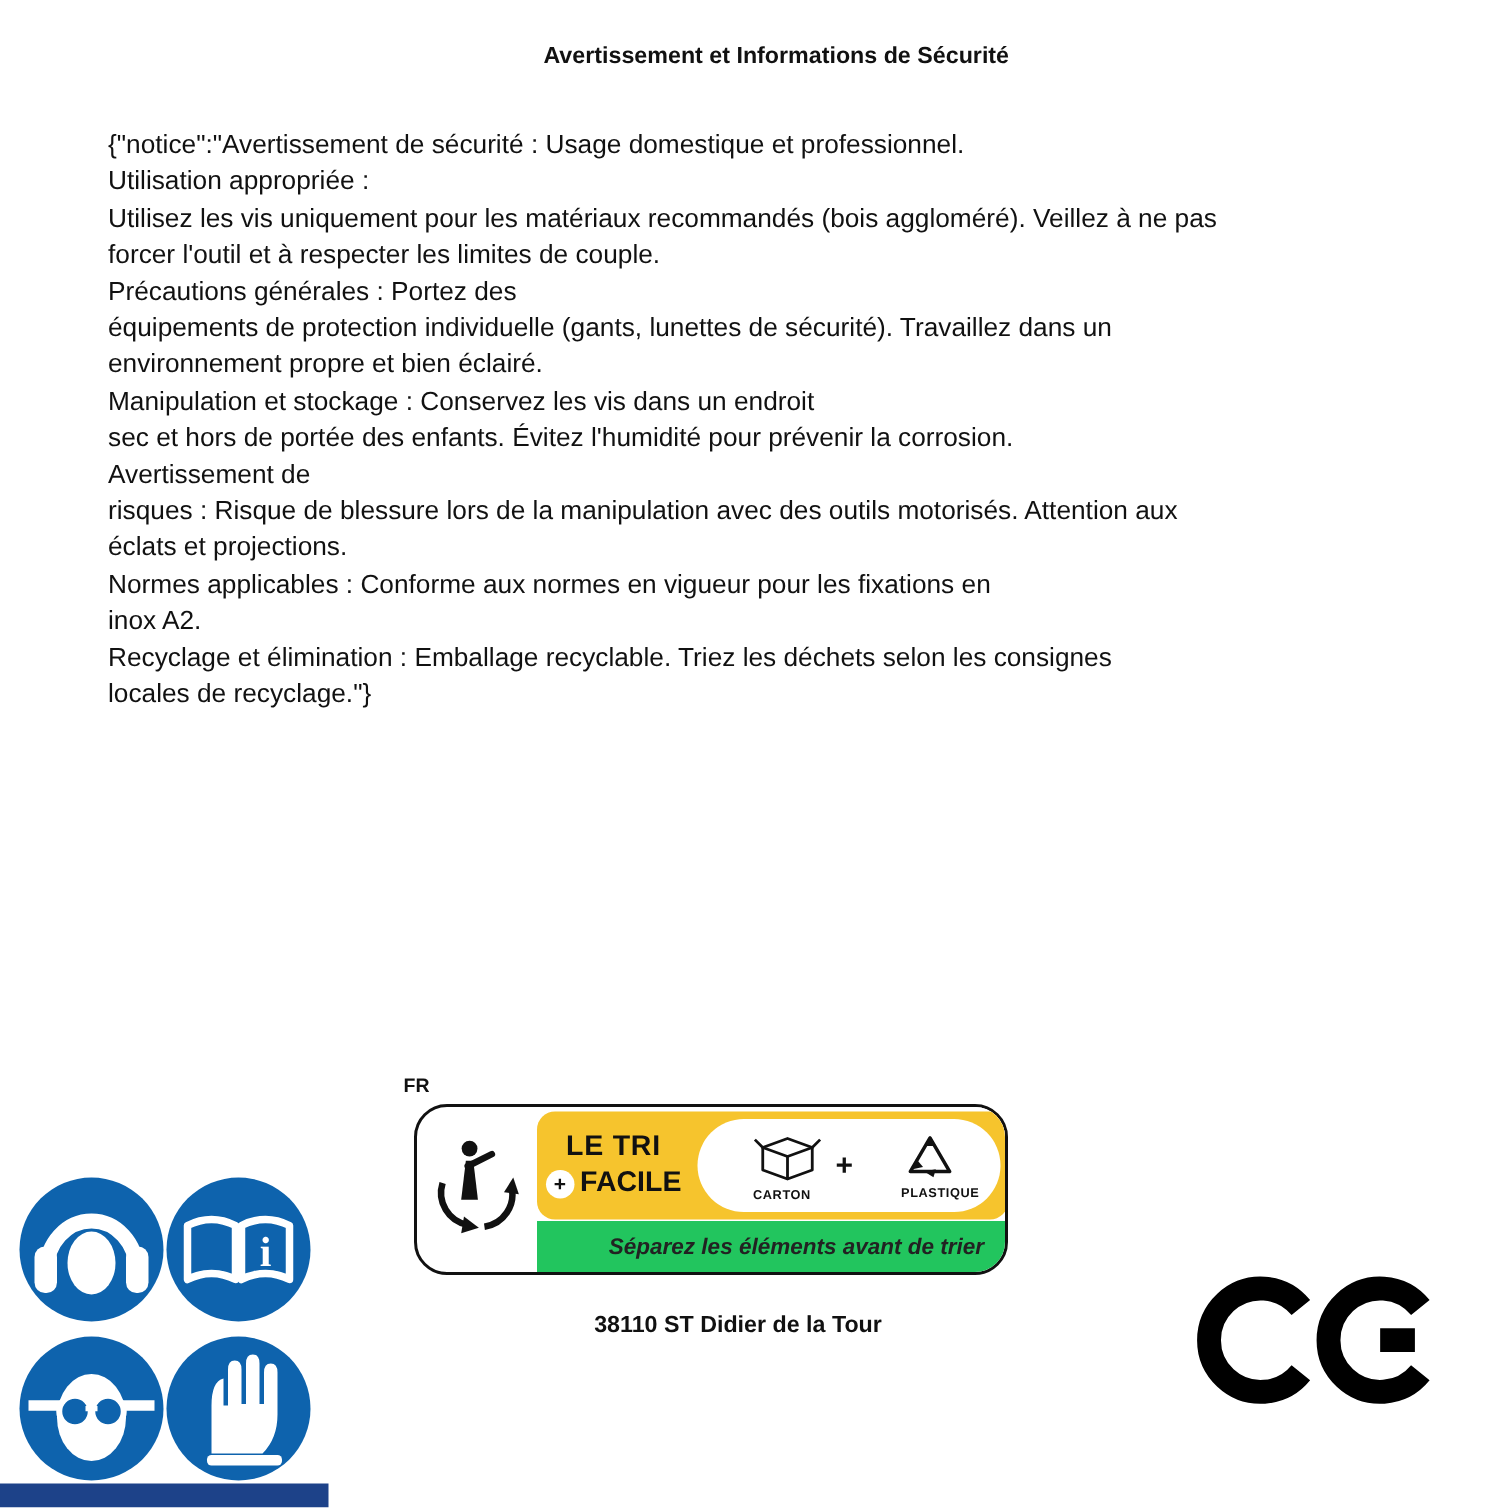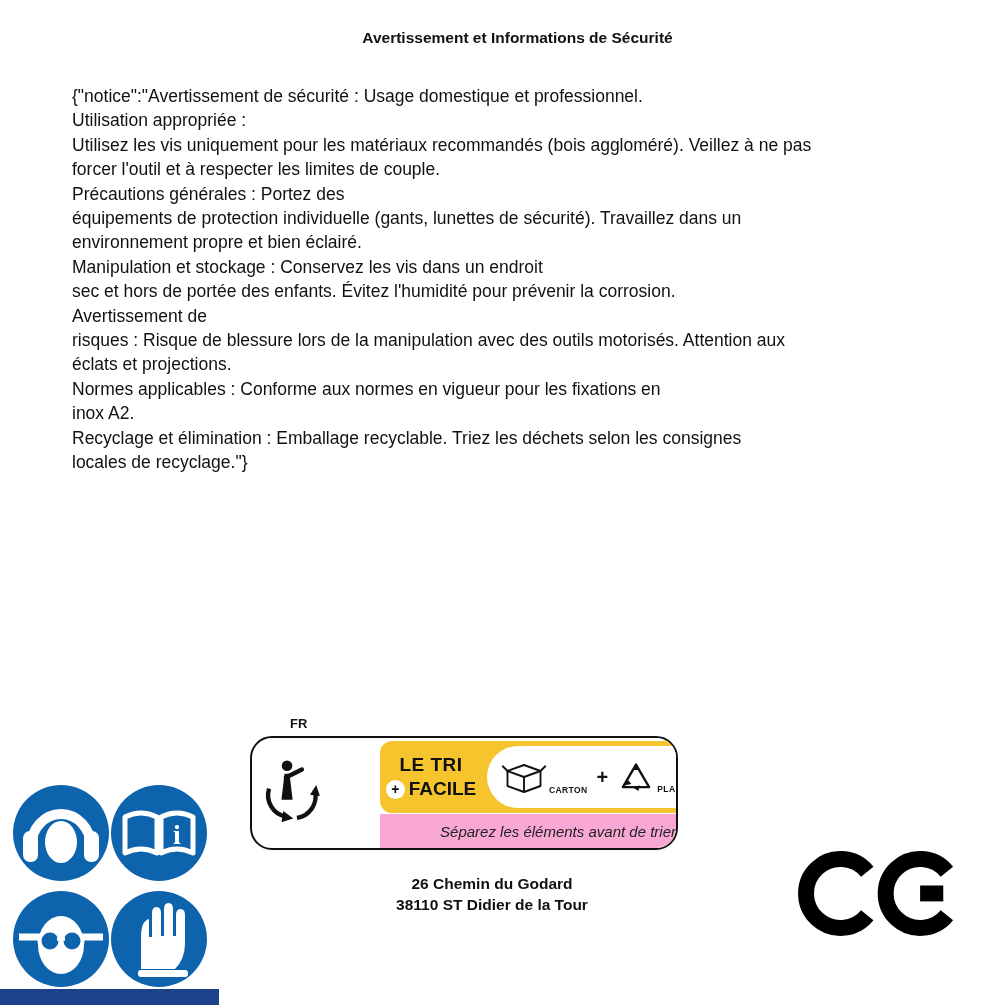--- a/index.html
+++ b/index.html
@@ -12,49 +12,49 @@
   .notice-text { position:absolute; left:72px; top:84px; width:895px;
                  font-size:17.5px; line-height:24.4px; white-space:pre-line; }
 
   
   .icon-grid { position:absolute; left:13px; top:785px; display:grid;
                grid-template-columns:96px 96px; gap:10px 2px; }
   .m-icon { width:96px; height:96px; border-radius:50%; background:#0e63ad; overflow:hidden; }
   .m-icon svg { width:100%; height:100%; display:block; }
 
   
-  .fr-label { position:absolute; left:269px; top:716px; font-size:13px; font-weight:bold;margin-left:21px; }
-  .banner { position:absolute; left:250px; top:736px; width:428px; height:114px;
+  .fr-label { position:absolute; left:269px; top:716px; font-size:13px; font-weight:bold; }
+  .banner { position:absolute; left:276px; top:736px; width:396px; height:114px;
             border:2.5px solid #111; border-radius:22px; background:#fff;
-            display:flex; overflow:hidden;gap:48px; }
+            display:flex; overflow:hidden; }
   .triman-cell { width:80px; flex:none; display:flex; align-items:center; justify-content:center; }
   .banner-right { flex:1; display:flex; flex-direction:column; min-width:0; }
   .banner-top { height:76px; display:flex; align-items:center; background:#fff; }
   .yellow-zone { background:#f6c42d; border-radius:12px; height:72px; margin-top:2px;
                  display:flex; align-items:center; flex:none; }
   .letri { width:102px; flex:none; display:flex; flex-direction:column; align-items:center;
            justify-content:center; gap:2px; }
   .letri-line1 { font-size:19px; font-weight:800; letter-spacing:.5px; }
   .letri-line2 { display:flex; align-items:center; gap:4px; font-size:19px; font-weight:800; }
   .plus-circle { width:19px; height:19px; border-radius:50%; background:#fff; flex:none;
                  display:flex; align-items:center; justify-content:center;
                  font-size:14px; font-weight:800; line-height:1; }
   .bubble { background:#fff; border-radius:32px; height:62px; margin:0 5px;
             display:flex; align-items:center; gap:9px; padding:0 14px; }
-  .picto-group { display:flex; align-items:flex-end; gap:2px; }
+  .picto-group { display:flex; flex-direction:column; align-items:flex-start; gap:2px;margin-left:23px; }
   .picto-label { font-size:8.5px; font-weight:bold; letter-spacing:.4px; }
   .plus-sign { font-size:20px; font-weight:800; }
   .flag { height:68px; margin-left:2px; background:#0f766e;
           clip-path:polygon(0 0,74% 0,100% 50%,74% 100%,0 100%);
           display:flex; align-items:center; gap:6px; padding:0 26px 0 12px; flex:none; }
   .bac-stack { display:flex; flex-direction:column; align-items:center; }
   .bac-stack div { font-size:9px; font-weight:800; line-height:9.5px; }
   .tagline-strip { flex:1; display:flex; align-items:center; justify-content:flex-end;
-                   font-size:15px; font-weight:normal; font-style:italic;
-                   color:#222; background:#f9a8d4; }
+                   padding-right:14px; font-size:15px; font-weight:bold; font-style:italic;
+                   color:#222; background:#22c55e; }
 
   
   .responsible { position:absolute; left:250px; top:873px; width:484px; text-align:center; }
   .responsible div { font-size:15.5px; font-weight:bold; line-height:21px; }
 
   
   .ce-mark { position:absolute; left:797px; top:850px; width:168px; }
   .ce-mark svg { width:100%; display:block; }
 
   .footer-bar { position:absolute; left:0; top:989px; width:219px; height:16px; background:#1d4289; }
@@ -180,21 +180,20 @@
             <line x1="18" y1="15" x2="17.5" y2="31" stroke="#111" stroke-width="2"></line>
           </svg>
         </div>
       </div>
 
       <div class="tagline-strip">Séparez les éléments avant de trier</div>
     </div>
   </div>
 
   <div class="responsible">
-    <div>26 Chemin du Godard</div>
     <div>38110 ST Didier de la Tour</div>
   </div>
 
   <div class="ce-mark">
     <svg viewBox="0 0 232 120">
       <path d="M97 30 A47.6 47.6 0 1 0 97 90" fill="none" stroke="#000" stroke-width="22"></path>
       <path d="M207 30 A47.6 47.6 0 1 0 207 90" fill="none" stroke="#000" stroke-width="22"></path>
       <path d="M170 60 L202 60" stroke="#000" stroke-width="22"></path>
     </svg>
   </div>

